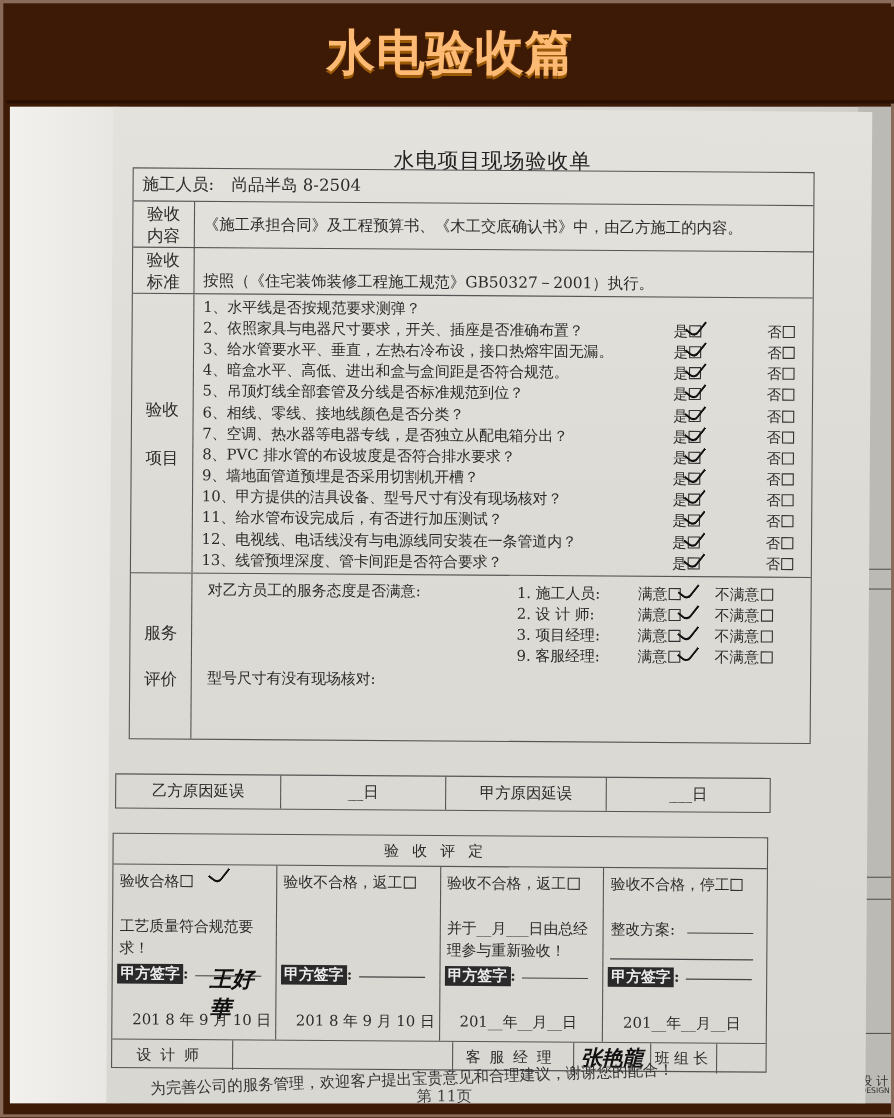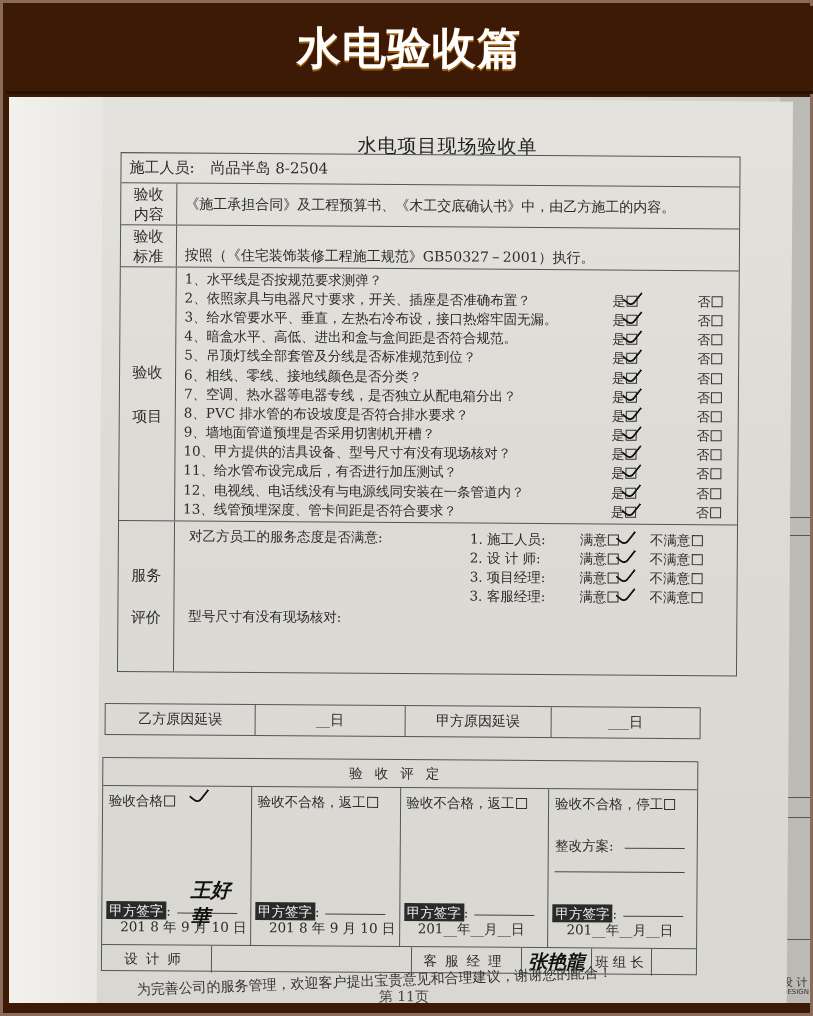--- a/index.html
+++ b/index.html
@@ -18,21 +18,21 @@
     position: absolute; left: 3px; top: 3px; width: 807px; height: 88px;
     background: #3d1a06;
     display: flex; align-items: center; justify-content: center;
     border-bottom: 3px solid #2a1003;
   }
   .banner-title {
     font-family: "DejaVu Sans", "Liberation Sans", sans-serif;
     font-weight: bold;
     font-size: 44px;
     letter-spacing: 1px;
-    color: #ffffff;
+    color: #fdba74;
     text-shadow: 0 2px 0 #9a5a08, 0 0 2px #5a2a04;
   }
   .photo {
     position: absolute; left: 6px; top: 94px; width: 801px; height: 906px;
     background: linear-gradient(90deg, #eceae6 0px, #e9e7e2 95px, #d6d4cf 100px, #dcdad4 300px, #d8d6d0 600px, #cfcdc7 780px, #c5c3bd 801px);
     overflow: hidden;
   }
   .left-sheet {
     position: absolute; left: 0; top: 0; width: 100px; height: 906px;
     background: linear-gradient(90deg, #f2f1ee, #e8e6e2);
@@ -99,21 +99,21 @@
   .tbl-eval {
     position: absolute; left: 4px; top: 660px; width: 596px; height: 214px;
     border: 1px solid #555; font-size: 13.5px;
   }
   .eval-head { height: 28px; border-bottom: 1px solid #555; display: flex; align-items: center; justify-content: center; letter-spacing: 12px; }
   .eval-cols { display: flex; height: 158px; }
   .eval-col { flex: 1; border-right: 1px solid #555; position: relative; padding: 6px 6px; }
   .eval-col:last-child { border-right: none; }
   .ec-title { display: block; white-space: nowrap; }
   .ec-body { position: absolute; left: 6px; top: 46px; line-height: 20px; width: 130px; }
-  .ec-sign { position: absolute; left: 4px; top: 116px; white-space: nowrap; }
+  .ec-sign { position: absolute; left: 4px; top: 90px; white-space: nowrap; font-weight: bold; }
   .sign-tag { background: #2a2a2a; color: #ececec; padding: 1px 3px; font-size: 13.5px; }
   .sign-line { display: inline-block; width: 60px; border-bottom: 1px solid #444; margin-left: 6px; vertical-align: 2px; }
   .ec-date { position: absolute; left: 18px; top: 132px; white-space: nowrap; }
   .eval-foot { display: flex; height: 28px; border-top: 1px solid #555; }
   .eval-foot > div { display: flex; align-items: center; justify-content: center; border-right: 1px solid #555; letter-spacing: 8px; }
   .eval-foot > div:last-child { border-right: none; }
 
   .handwrite {
     position: absolute; font-family: "DejaVu Serif", serif; font-style: italic;
     color: #111; font-weight: bold;
@@ -281,21 +281,21 @@
                   <span class="role">2. 设 计 师:</span>
                   <span class="sat chk"><span>满意</span><span class="box"></span><span class="tick" style="left:40px"></span></span>
                   <span class="chk"><span>不满意</span><span class="box"></span></span>
                 </div>
                 <div class="svc-item">
                   <span class="role">3. 项目经理:</span>
                   <span class="sat chk"><span>满意</span><span class="box"></span><span class="tick" style="left:40px"></span></span>
                   <span class="chk"><span>不满意</span><span class="box"></span></span>
                 </div>
                 <div class="svc-item">
-                  <span class="role">3. 客服经理:</span>
+                  <span class="role">9. 客服经理:</span>
                   <span class="sat chk"><span>满意</span><span class="box"></span><span class="tick" style="left:40px"></span></span>
                   <span class="chk"><span>不满意</span><span class="box"></span></span>
                 </div>
               </div>
             <div class="svc-sug">型号尺寸有没有现场核对:</div>
           </div>
         </div>
       </div>
 
       <div class="tbl-delay">
@@ -303,31 +303,33 @@
         <div style="width:150px">__日</div>
         <div style="width:146px">甲方原因延误</div>
         <div style="flex:1">___日</div>
       </div>
 
       <div class="tbl-eval">
         <div class="eval-head">验收评定</div>
         <div class="eval-cols" id="eval-cols">
             <div class="eval-col">
               <span class="ec-title chk"><span>验收合格</span><span class="box"></span><span class="tick" style="left:84px;top:-8px"></span></span>
+              <div class="ec-body">工艺质量符合规范要求！</div>
               <div class="ec-sign"><span class="sign-tag">甲方签字</span>:<span class="sign-line"></span></div>
               <span class="handwrite" style="left:88px;top:90px;font-size:20px">王好華</span>
               <div class="ec-date">201 8 年 9 月 10 日</div>
             </div>
             <div class="eval-col">
               <span class="ec-title chk"><span>验收不合格，返工</span><span class="box"></span></span>
               <div class="ec-sign"><span class="sign-tag">甲方签字</span>:<span class="sign-line"></span></div>
               <div class="ec-date">201 8 年 9 月 10 日</div>
             </div>
             <div class="eval-col">
               <span class="ec-title chk"><span>验收不合格，返工</span><span class="box"></span></span>
+              <div class="ec-body">并于__月___日由总经理参与重新验收！</div>
               <div class="ec-sign"><span class="sign-tag">甲方签字</span>:<span class="sign-line"></span></div>
               <div class="ec-date">201__年__月__日</div>
             </div>
             <div class="eval-col">
               <span class="ec-title chk"><span>验收不合格，停工</span><span class="box"></span></span>
               <div class="ec-body">整改方案:</div>
               <div style="position:absolute;left:76px;top:58px;width:60px;border-bottom:1px solid #444"></div>
               <div style="position:absolute;left:6px;top:82px;width:130px;border-bottom:1px solid #444"></div>
               <div class="ec-sign"><span class="sign-tag">甲方签字</span>:<span class="sign-line"></span></div>
               <div class="ec-date">201__年__月__日</div>

